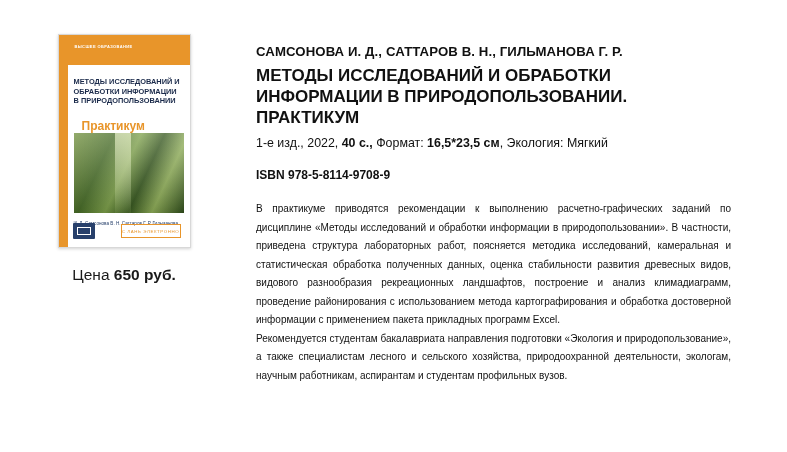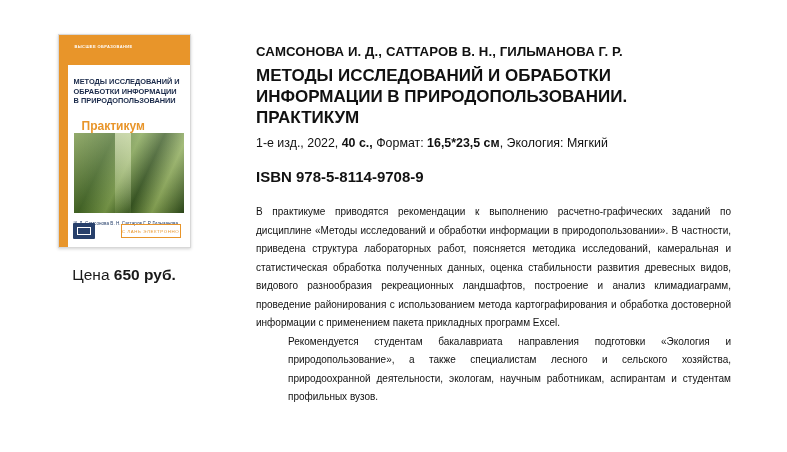--- a/index.html
+++ b/index.html
@@ -177,38 +177,37 @@
     max-width: 430px;
   }
   .meta {
     font-size: 12.4px;
     line-height: 17px;
     color: #111111;
     margin-bottom: 16px;
   }
   .meta b { font-weight: bold; }
   .isbn {
-    font-size: 15px;
+    font-size: 12px;
     font-weight: bold;
     color: #111111;
     margin-bottom: 18px;
   }
   .annotation {
     font-size: 10px;
     line-height: 18.5px;
     color: #111111;
     text-align: justify;
     max-width: 475px;
   }
   .annotation p {
     margin: 0;
   }
   .annotation p + p {
     margin-top: 0px;
-    margin-left: 32px;
   }
 </style>
 </head>
 <body>
 
 <div class="page">
 
   <div class="cover-col">
 
     <div class="cover">

